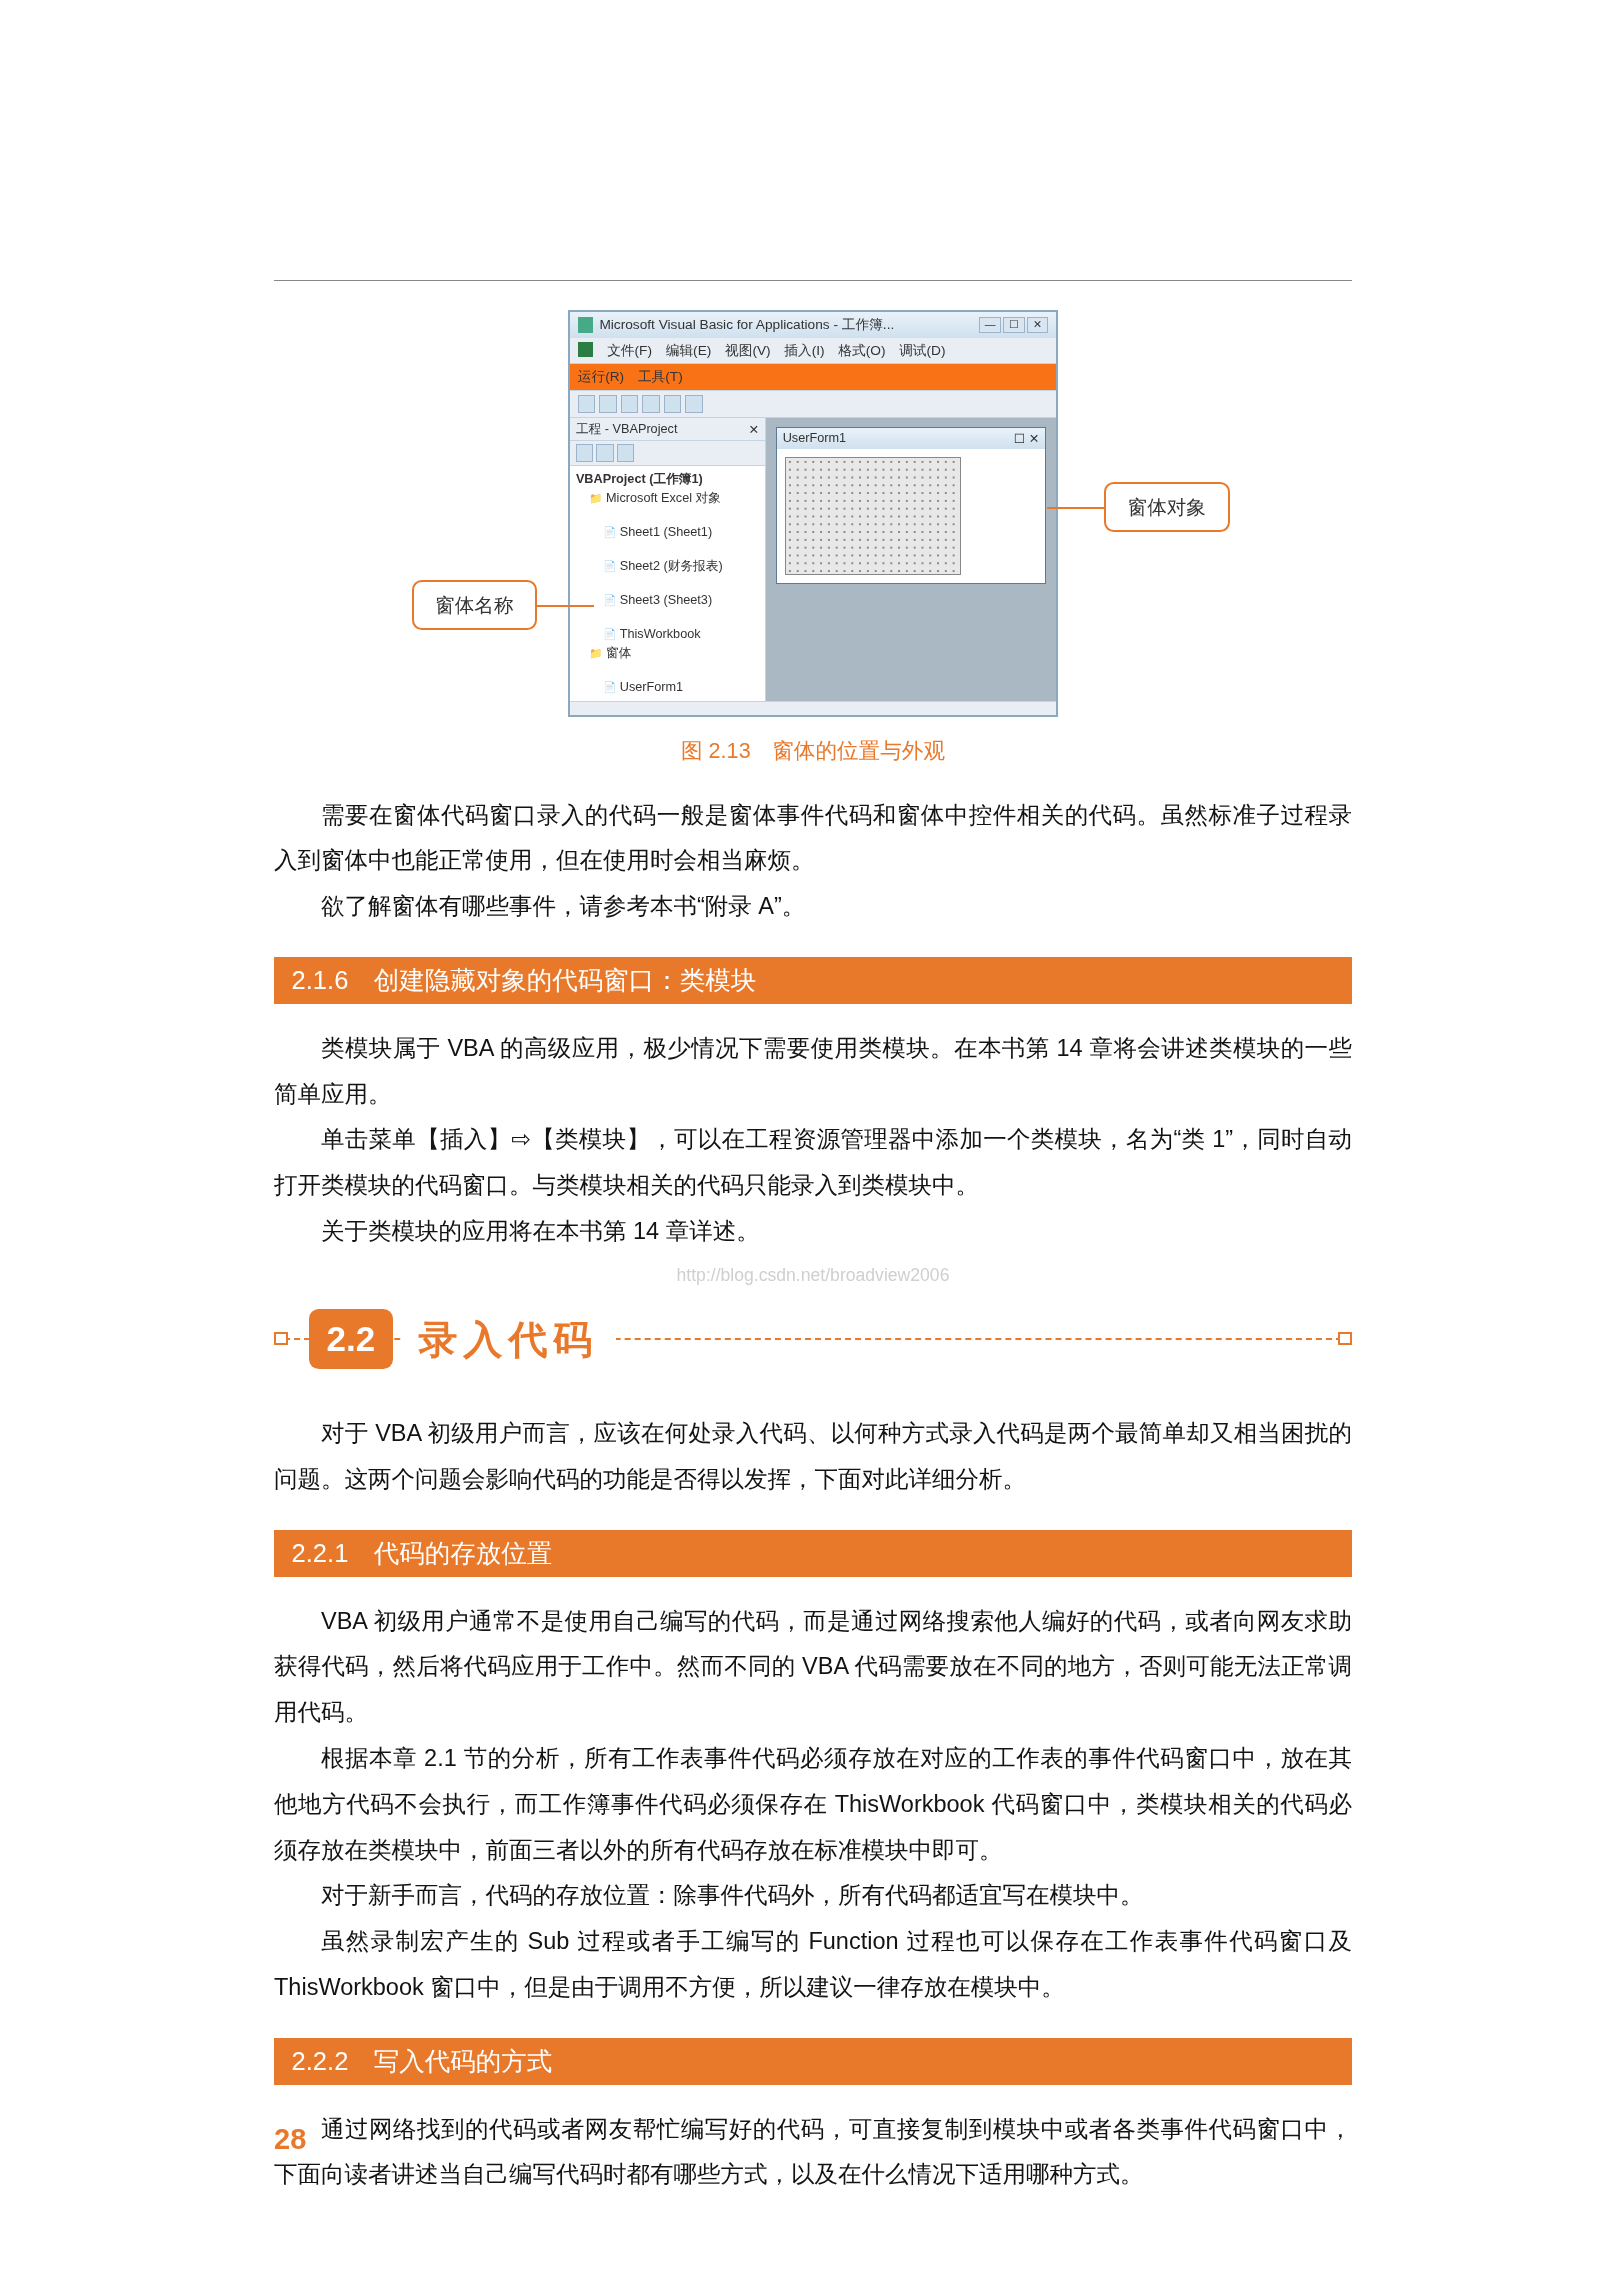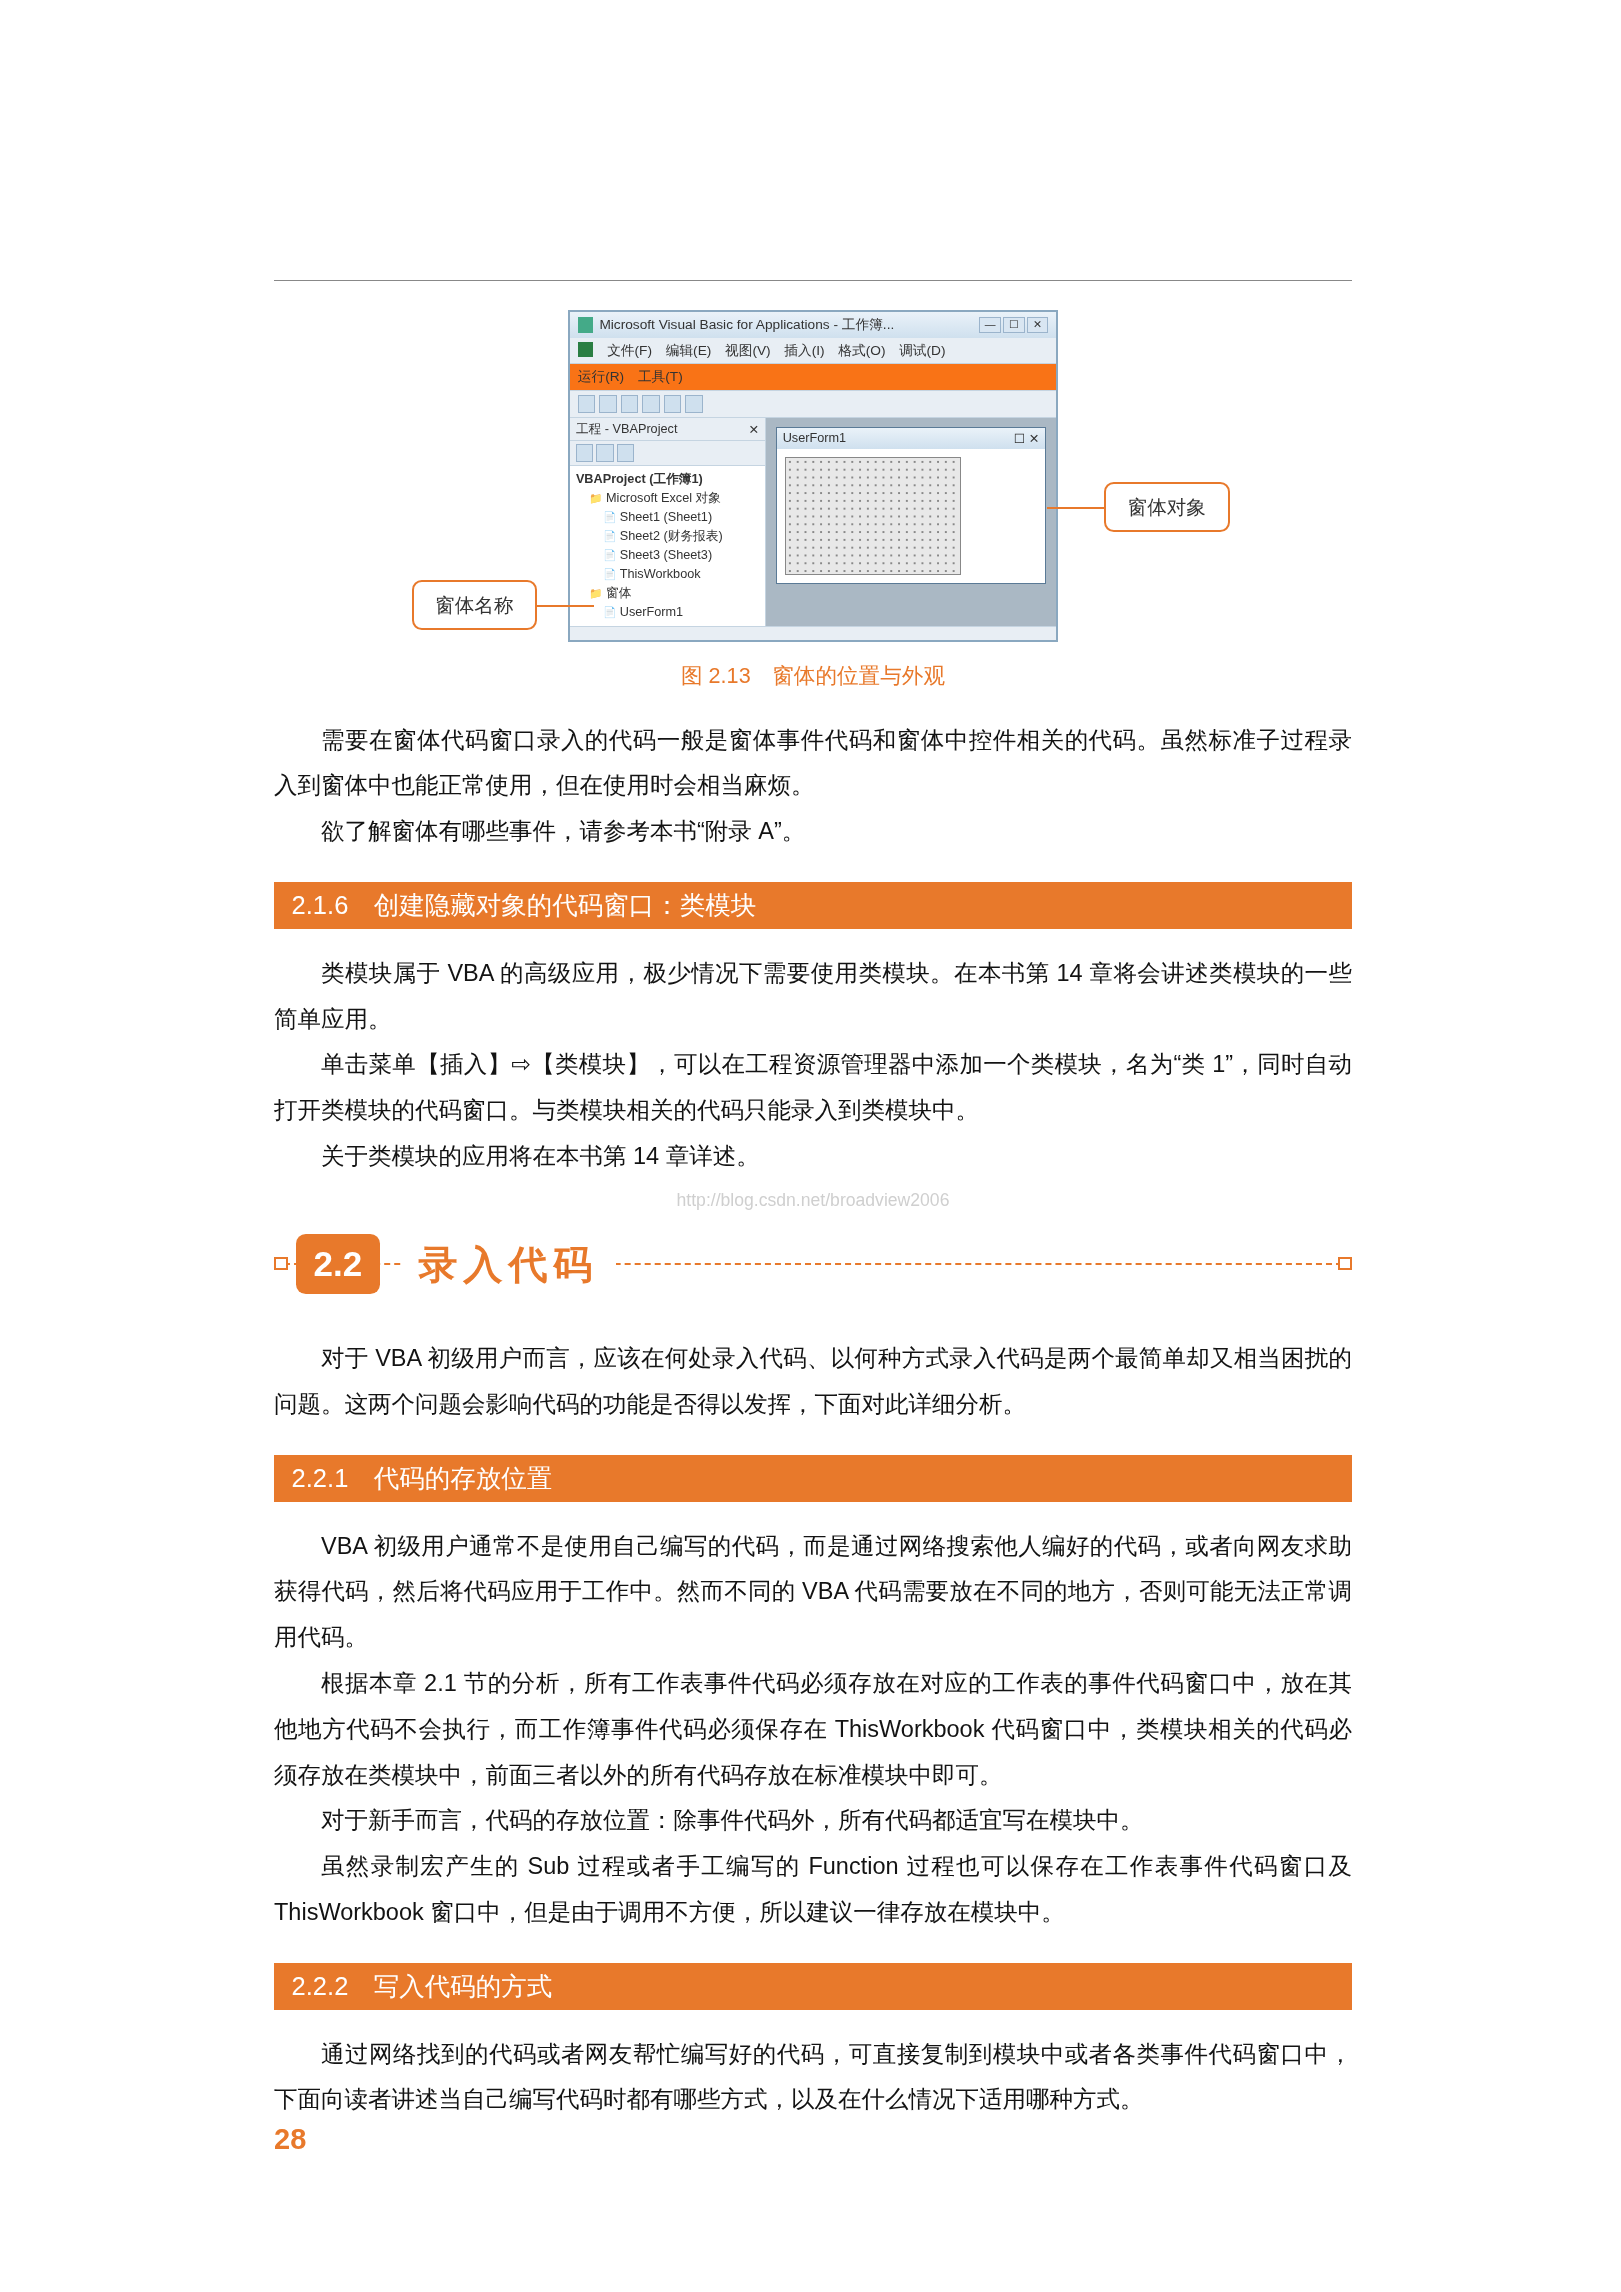--- a/index.html
+++ b/index.html
@@ -87,21 +87,21 @@
     border-bottom:1px solid #c5d4e1;
   }
   .ide-project-tb {
     background:#e8eef4; padding:2.9px 5.9px; display:flex; gap:2.9px; border-bottom:1px solid #c5d4e1;
   }
   .tree {
     font-size: 12.7px; padding: 3.9px 5.9px; line-height: 1.5;
   }
   .tree .lv1 { padding-left: 0; font-weight:bold; }
   .tree .lv2 { padding-left: 13.7px; }
-  .tree .lv3 { padding-left: 27.4px; }
+  .tree .lv3 { padding-left: 27.4px; margin-top: 15px; }
   .tree .folder::before { content:"📁 "; font-size:10.8px; }
   .tree .sheet::before { content:"📄 "; font-size:10.8px; }
   .ide-form-area {
     flex:1; background:#aab8c4; padding:9.8px;
   }
   .ide-form-win {
     background:#fff; border:1px solid #5a7a96;
   }
   .ide-form-win-title {
     background:linear-gradient(#eaf2f9,#cfe0ee); padding:2.9px 5.9px; display:flex; justify-content:space-between; font-size:12.7px;
@@ -197,21 +197,21 @@
     border-top: 2px dashed #e8792b;
   }
   .chapter-cap-l, .chapter-cap-r {
     position:absolute; top:22.5px; width:13.7px; height:13.7px;
     border:2px solid #e8792b; background:#fff;
   }
   .chapter-cap-l { left:0; }
   .chapter-cap-r { right:0; }
   .chapter-badge {
     position: absolute;
-    left: 22px; top: 0;
+    left: 35px; top: 0;
     background: #e8792b;
     color: #fff;
     font-size: 35px;
     font-weight: bold;
     padding: 9.8px 17.6px;
     border-radius: 9.8px;
   }
   .chapter-text {
     position: absolute;
     left: 127px;

